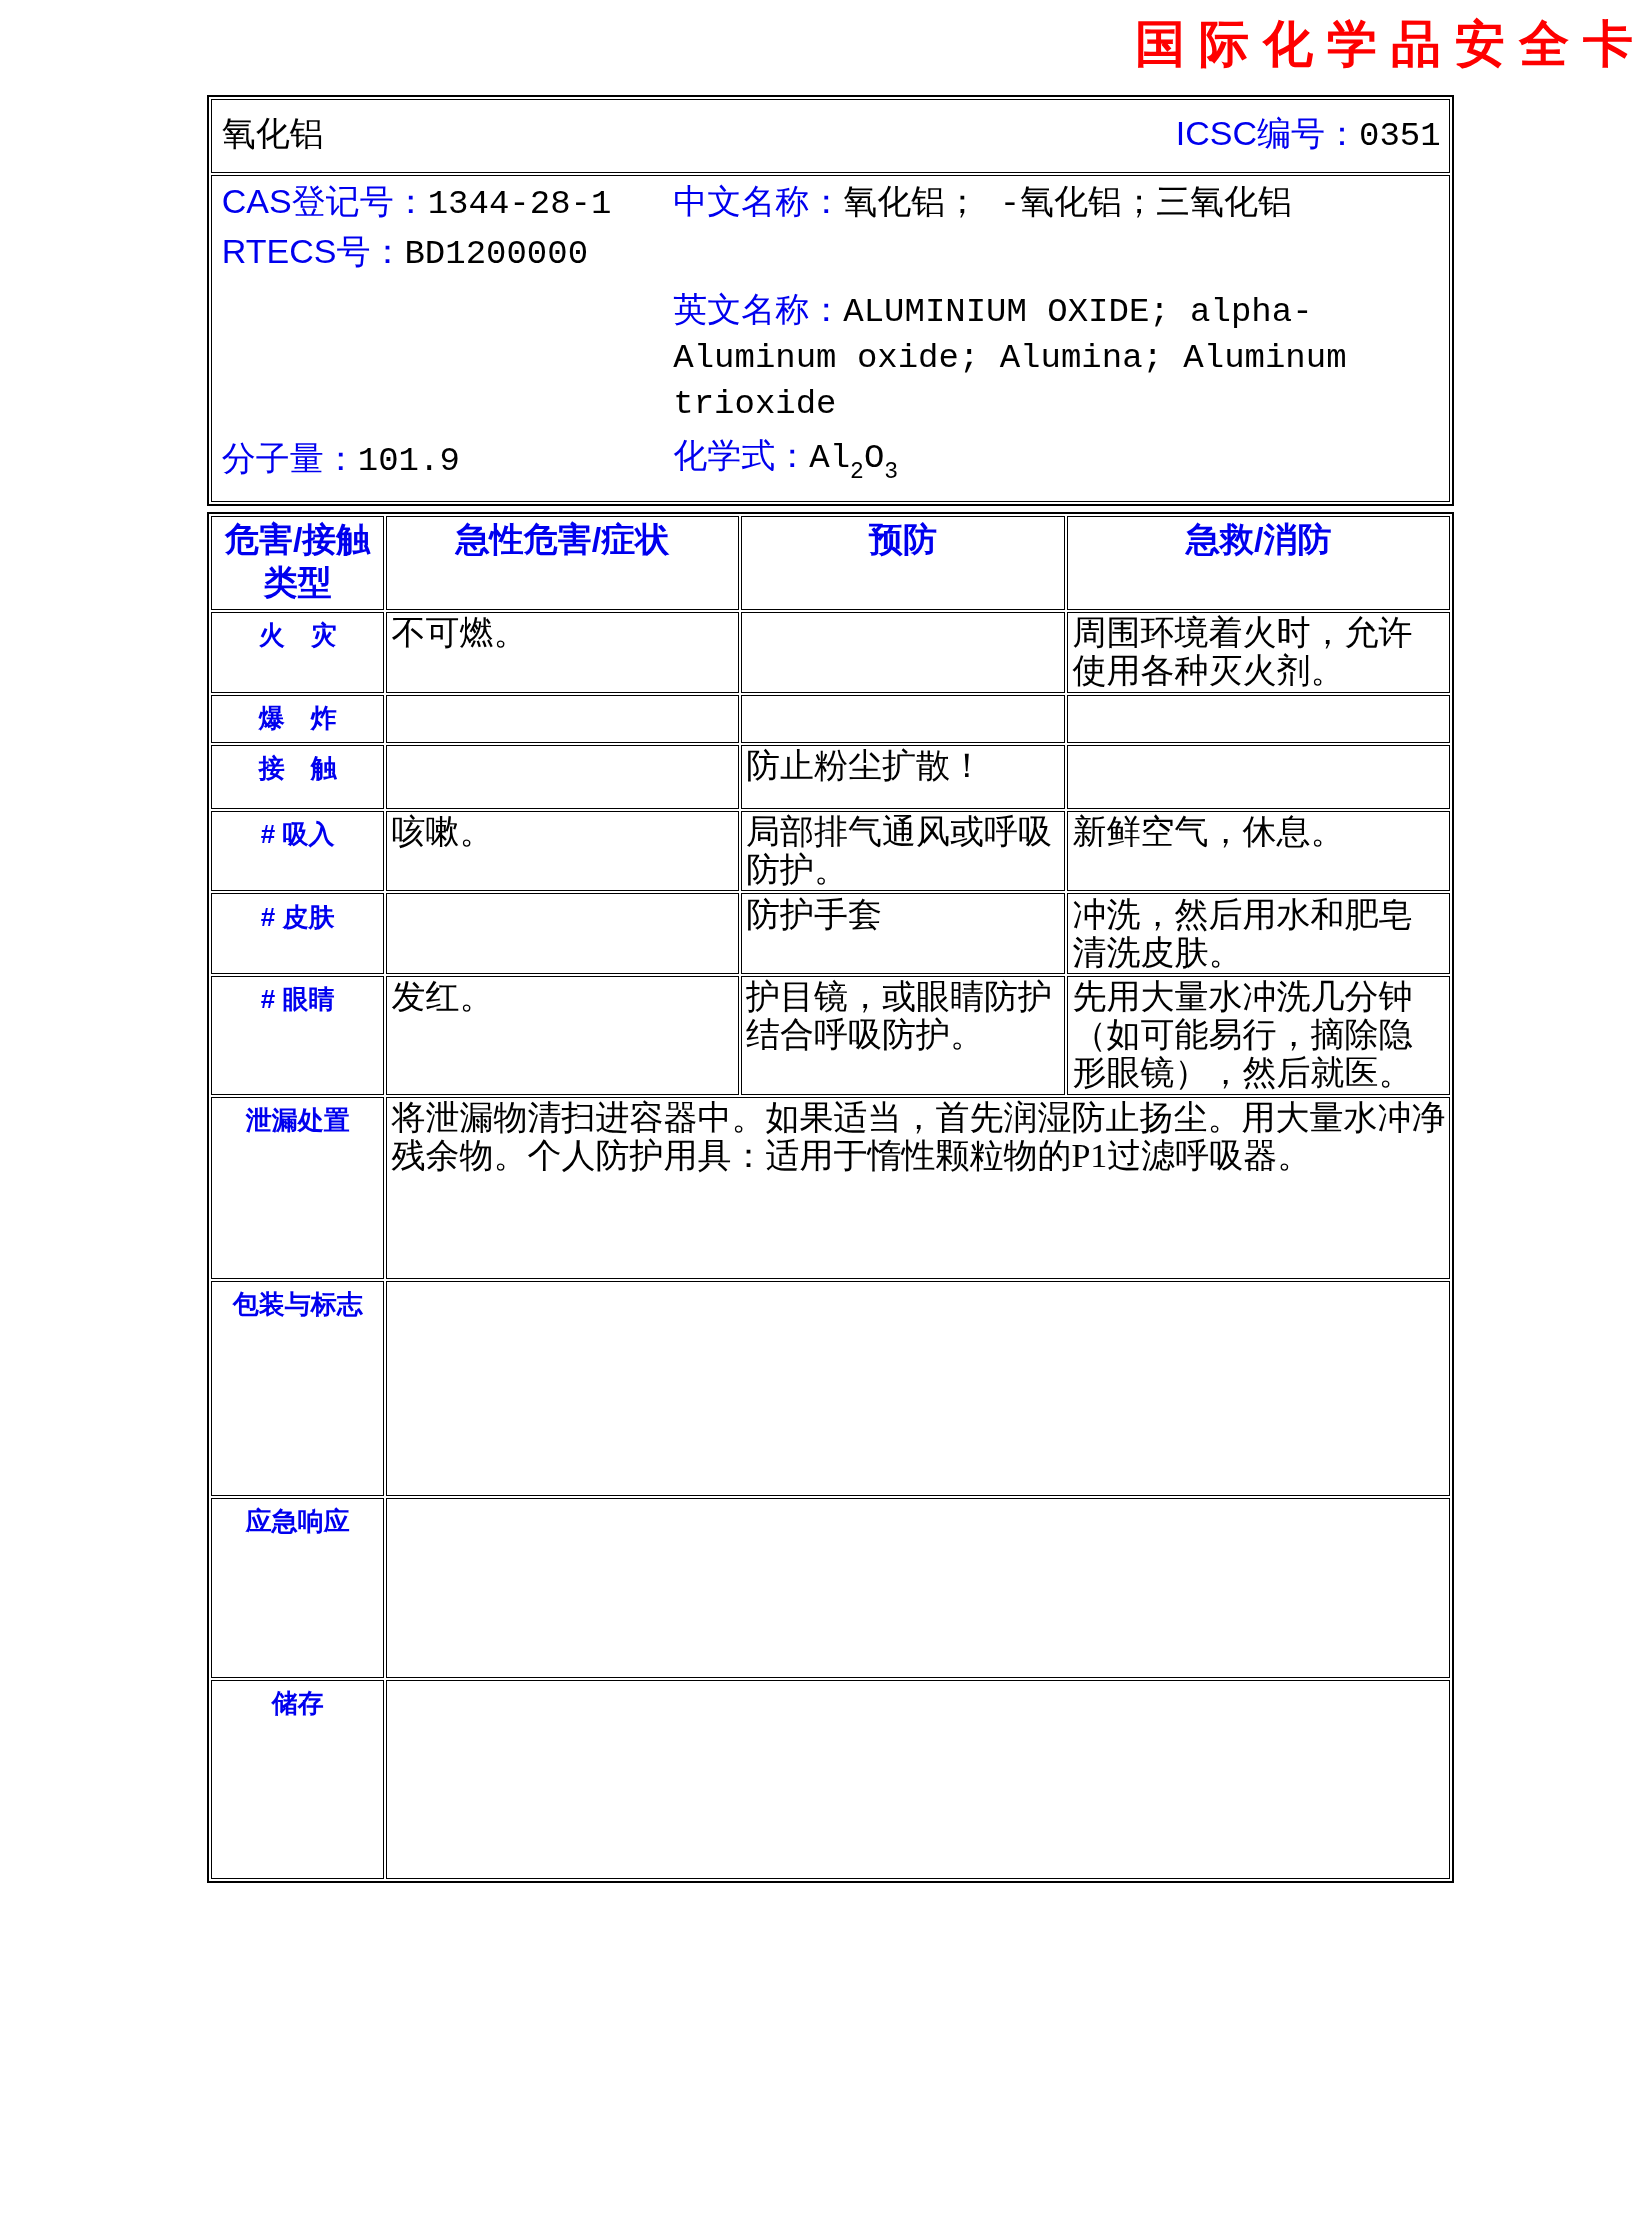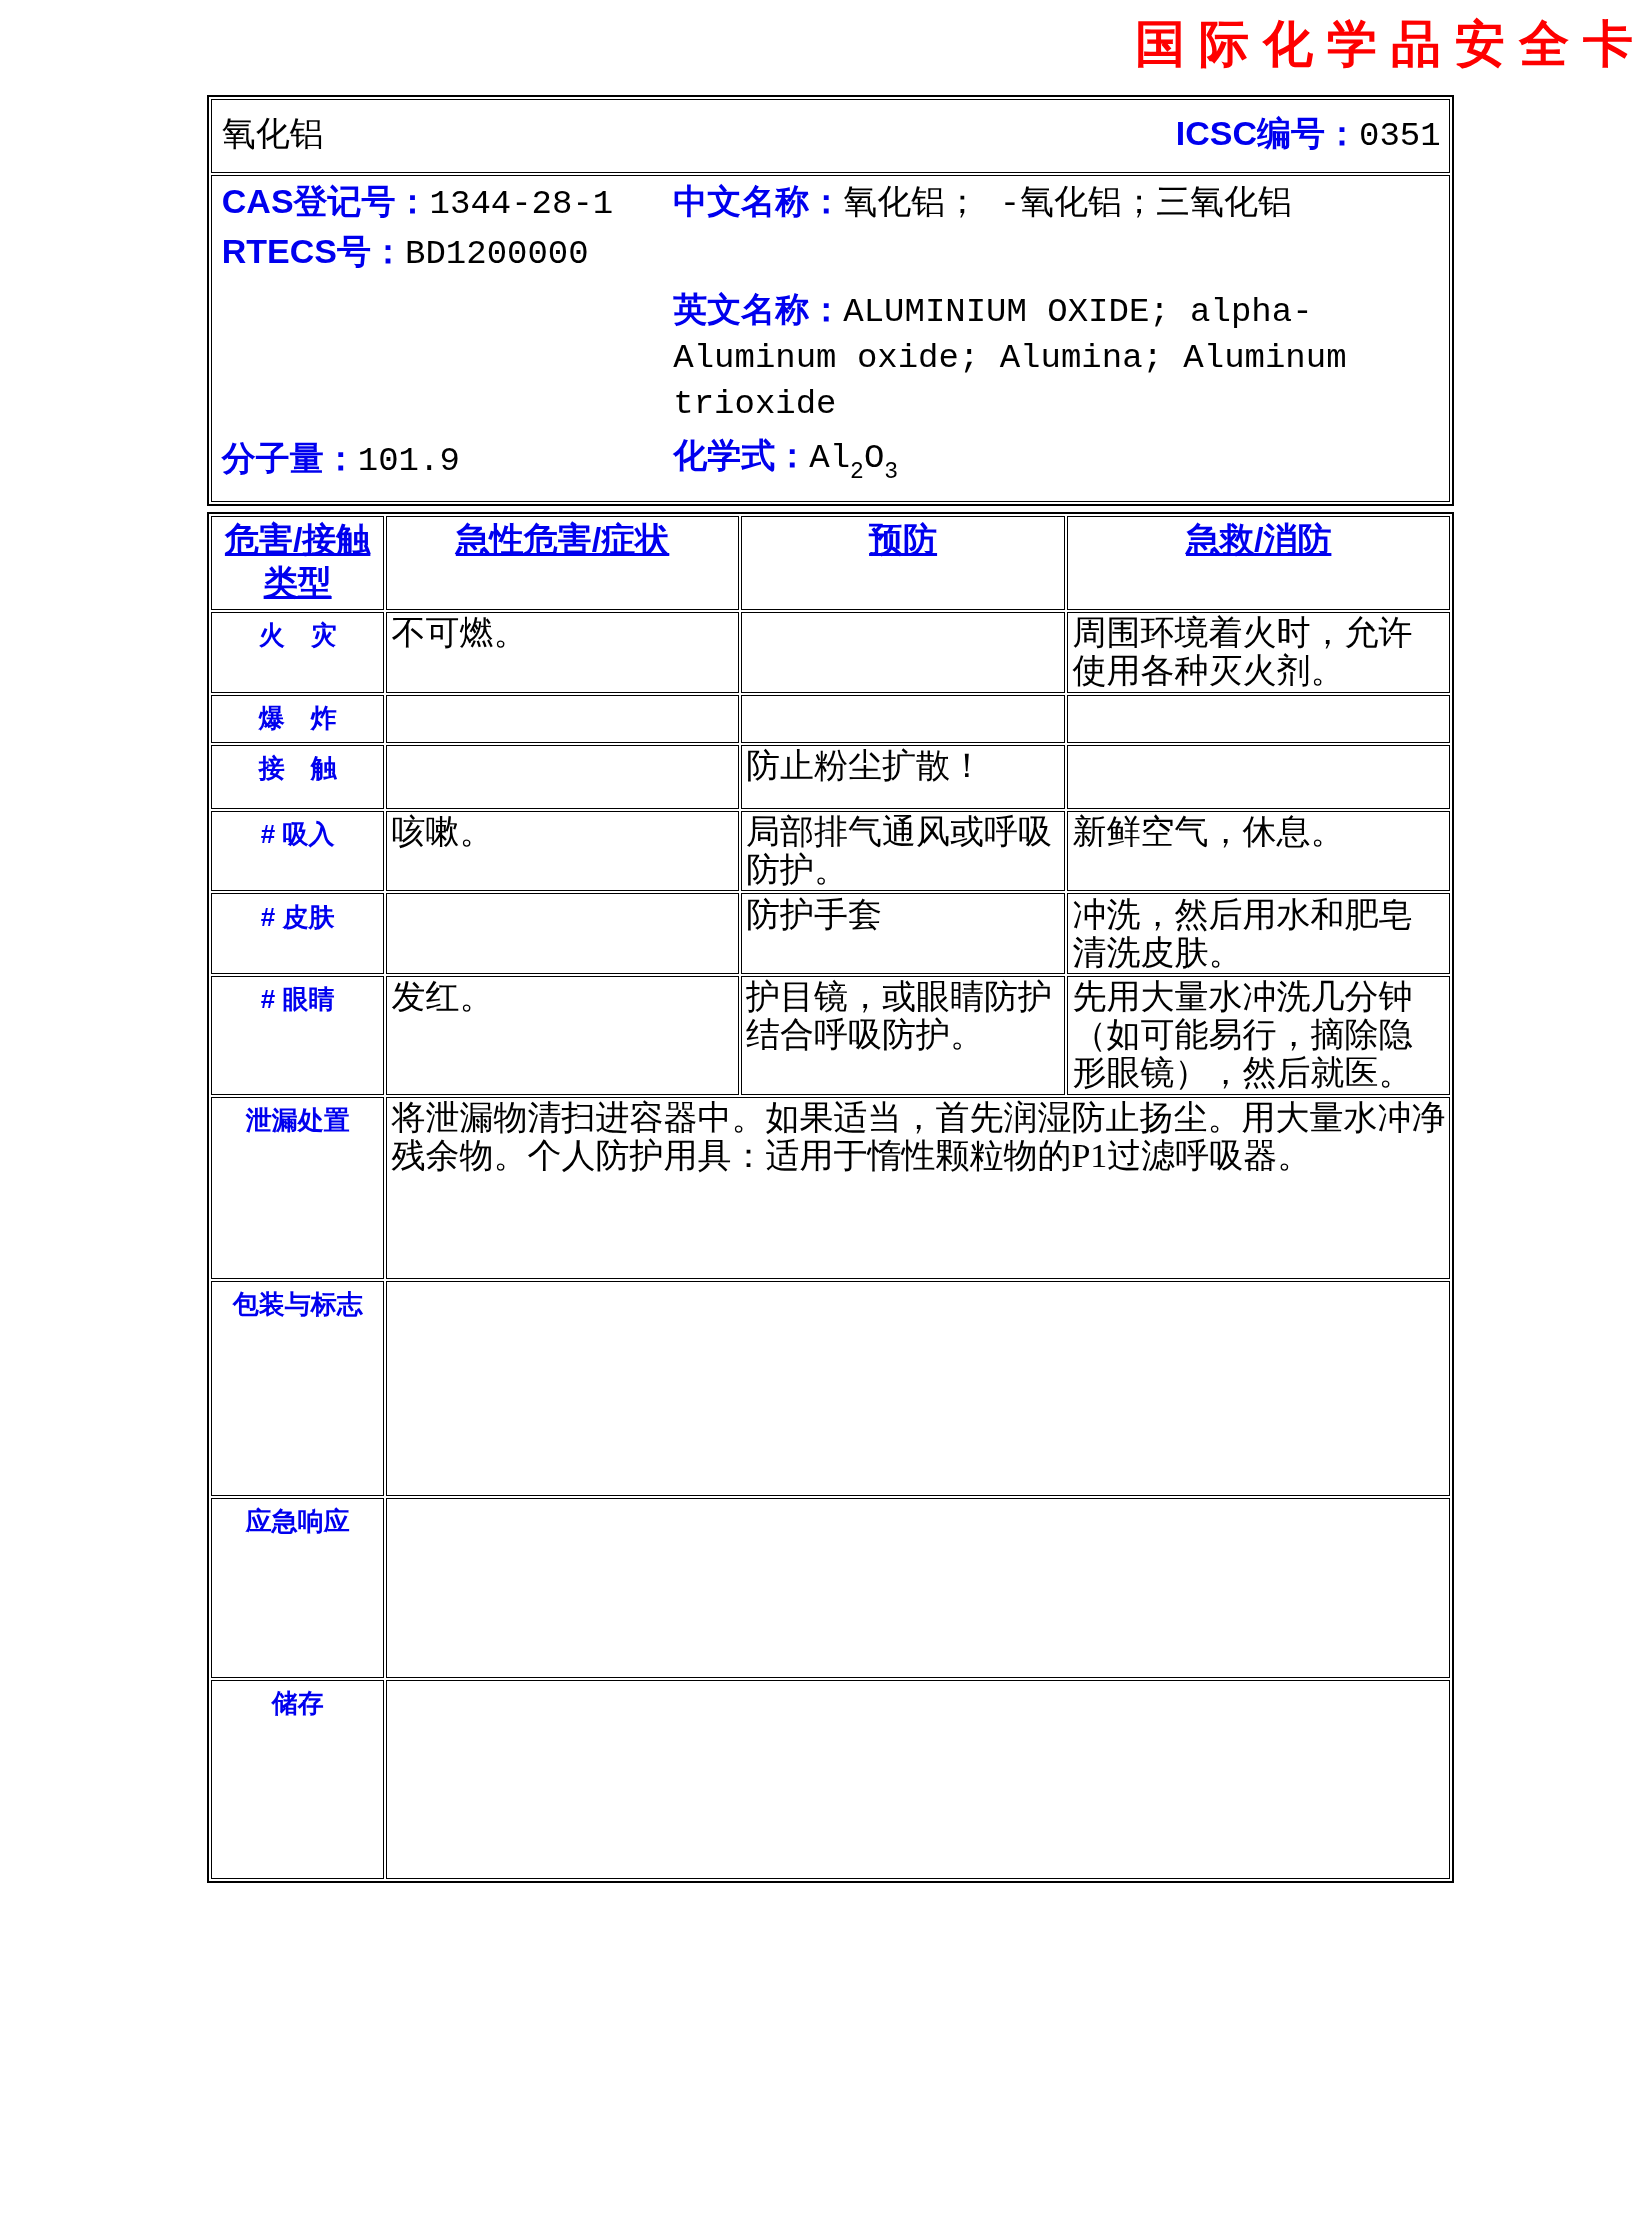--- a/index.html
+++ b/index.html
@@ -40,21 +40,21 @@
   .info-head-flex { display: flex; justify-content: space-between; align-items: flex-start; gap: 32px; }
   td.info-main { height: 274px; padding: 4.2px 7px 0 9.8px; }
   .ident-grid {
     display: grid;
     grid-template-columns: 37% 63%;
     grid-template-rows: 50px 49px 1fr 75px;
     width: 100%; height: 100%;
   }
   .lbl-blue {
     font-family: "Liberation Sans", sans-serif;
-    font-weight: bold;
+    font-weight: normal;
     color: #0000ee;
     font-size: 34px;
   }
   .val {
     font-family: "Liberation Mono", "Liberation Serif", monospace;
     font-size: 34px;
     color: #000;
   }
   .ident-line { font-size: 34px; line-height: 42px; }
   .en-name { margin-top: 9px; line-height: 43px; }
@@ -79,21 +79,20 @@
   }
   td.hdr {
     font-family: "Liberation Sans", sans-serif;
     font-weight: bold;
     color: #0000ee;
     font-size: 34px;
     text-align: center;
     vertical-align: middle;
     line-height: 43px;
     padding: 1.4px 2.8px;
-    text-decoration: underline;
   }
   td.body {
     font-family: "Liberation Serif", serif;
     font-size: 34px;
     line-height: 38px;
     padding: 1.4px 2.8px 1.4px 4.2px;
     text-align: left;
   }
   
   tr.r-head td { height: 94px; }

